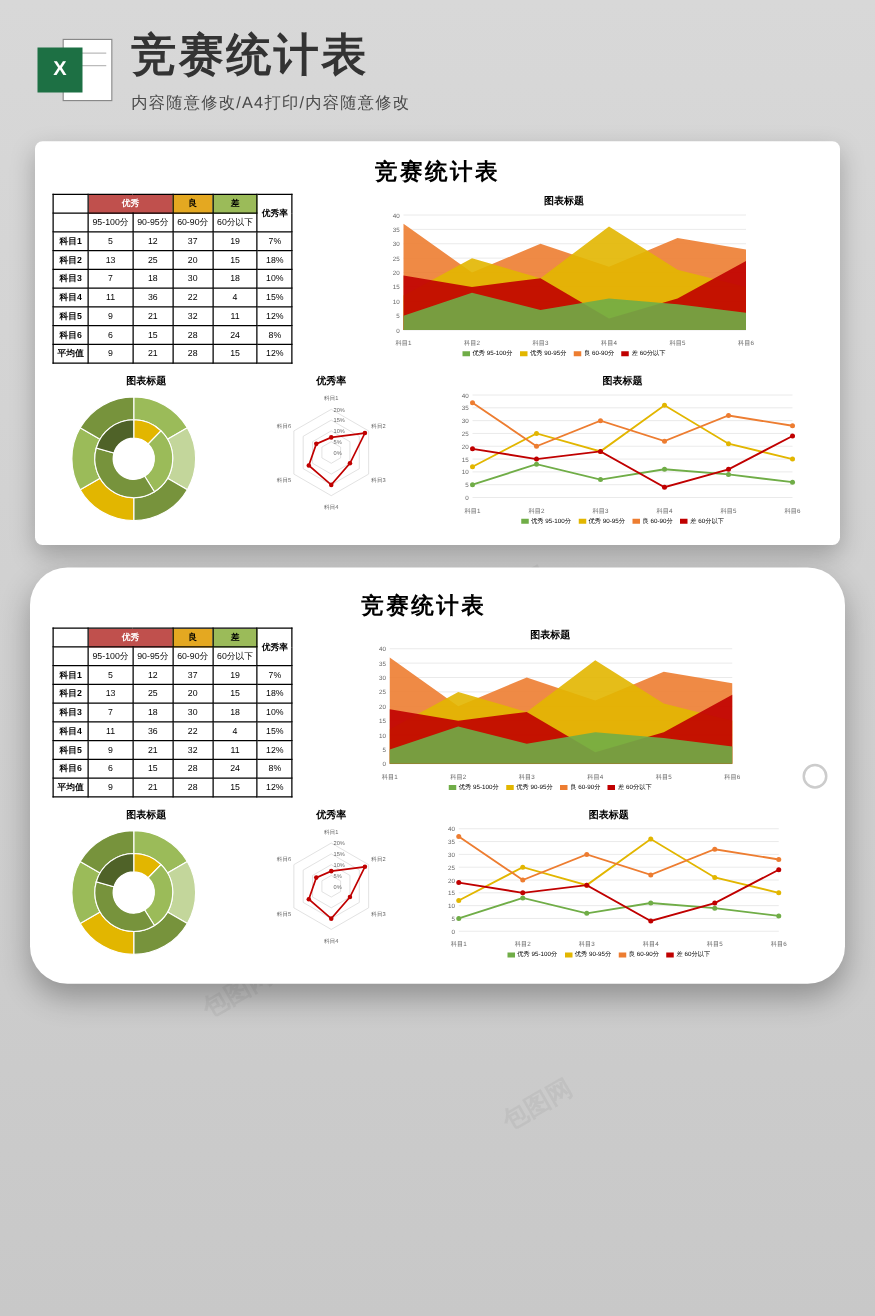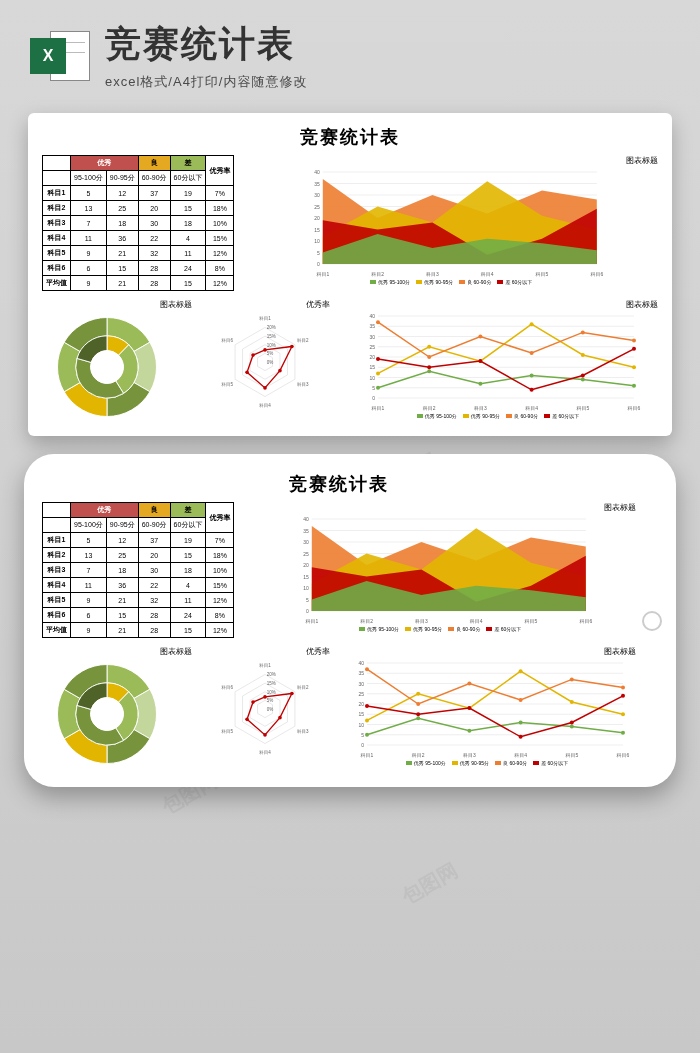--- a/index.html
+++ b/index.html
@@ -68,21 +68,21 @@
   .top-row { display:flex; gap:10px; }
   .tbl { border-collapse: collapse; font-size:7px; }
   .tbl th, .tbl td { border:1px solid #000; padding:2px 3px; text-align:center; min-width:26px; height:14px; font-weight:normal;}
   .tbl .hdr-top td { font-weight:bold; }
   .hdr-excellent { background:#c0504d; color:#fff; font-weight:bold;}
   .hdr-good { background:#e4a821; }
   .hdr-bad { background:#9bbb59; }
   .tbl .rowlabel { font-weight:bold; }
   
   .chart-box { flex:1; position:relative; }
-  .chart-title { text-align:right; font-size:8px; font-weight:normal; margin-bottom:2px;}
+  .chart-title { text-align:center; font-size:8px; font-weight:bold; margin-bottom:2px;}
   
   .bottom-row { display:flex; gap:8px; margin-top:8px; }
   .donut-wrap { width:150px; }
   .radar-wrap { width:130px;}
   .line-wrap { flex:1; }
   
   svg { display:block; }
   .legend { display:flex; justify-content:center; gap:6px; font-size:5px; flex-wrap:wrap; margin-top:1px;}
   .legend span { display:flex; align-items:center; gap:2px;}
   .legend i { width:6px; height:4px; display:inline-block;}
@@ -97,21 +97,21 @@
 </head>
 <body>
 
 <div class="header">
   <div class="excel-icon">
     <div class="sheet"></div>
     <div class="badge">X</div>
   </div>
   <div class="header-text">
     <div class="header-title">竞赛统计表</div>
-    <div class="header-sub">excel格式/A4打印/内容随意修改</div>
+    <div class="header-sub">内容随意修改/A4打印/内容随意修改</div>
   </div>
 </div>
 
 <div class="watermark" style="top:360px; left:140px;">包图网</div>
 <div class="watermark" style="top:460px; left:380px;">包图网</div>
 <div class="watermark" style="top:780px; left:160px;">包图网</div>
 <div class="watermark" style="top:870px; left:400px;">包图网</div>
 
 <div class="sheet-card">
   <div class="main-title">竞赛统计表</div>

